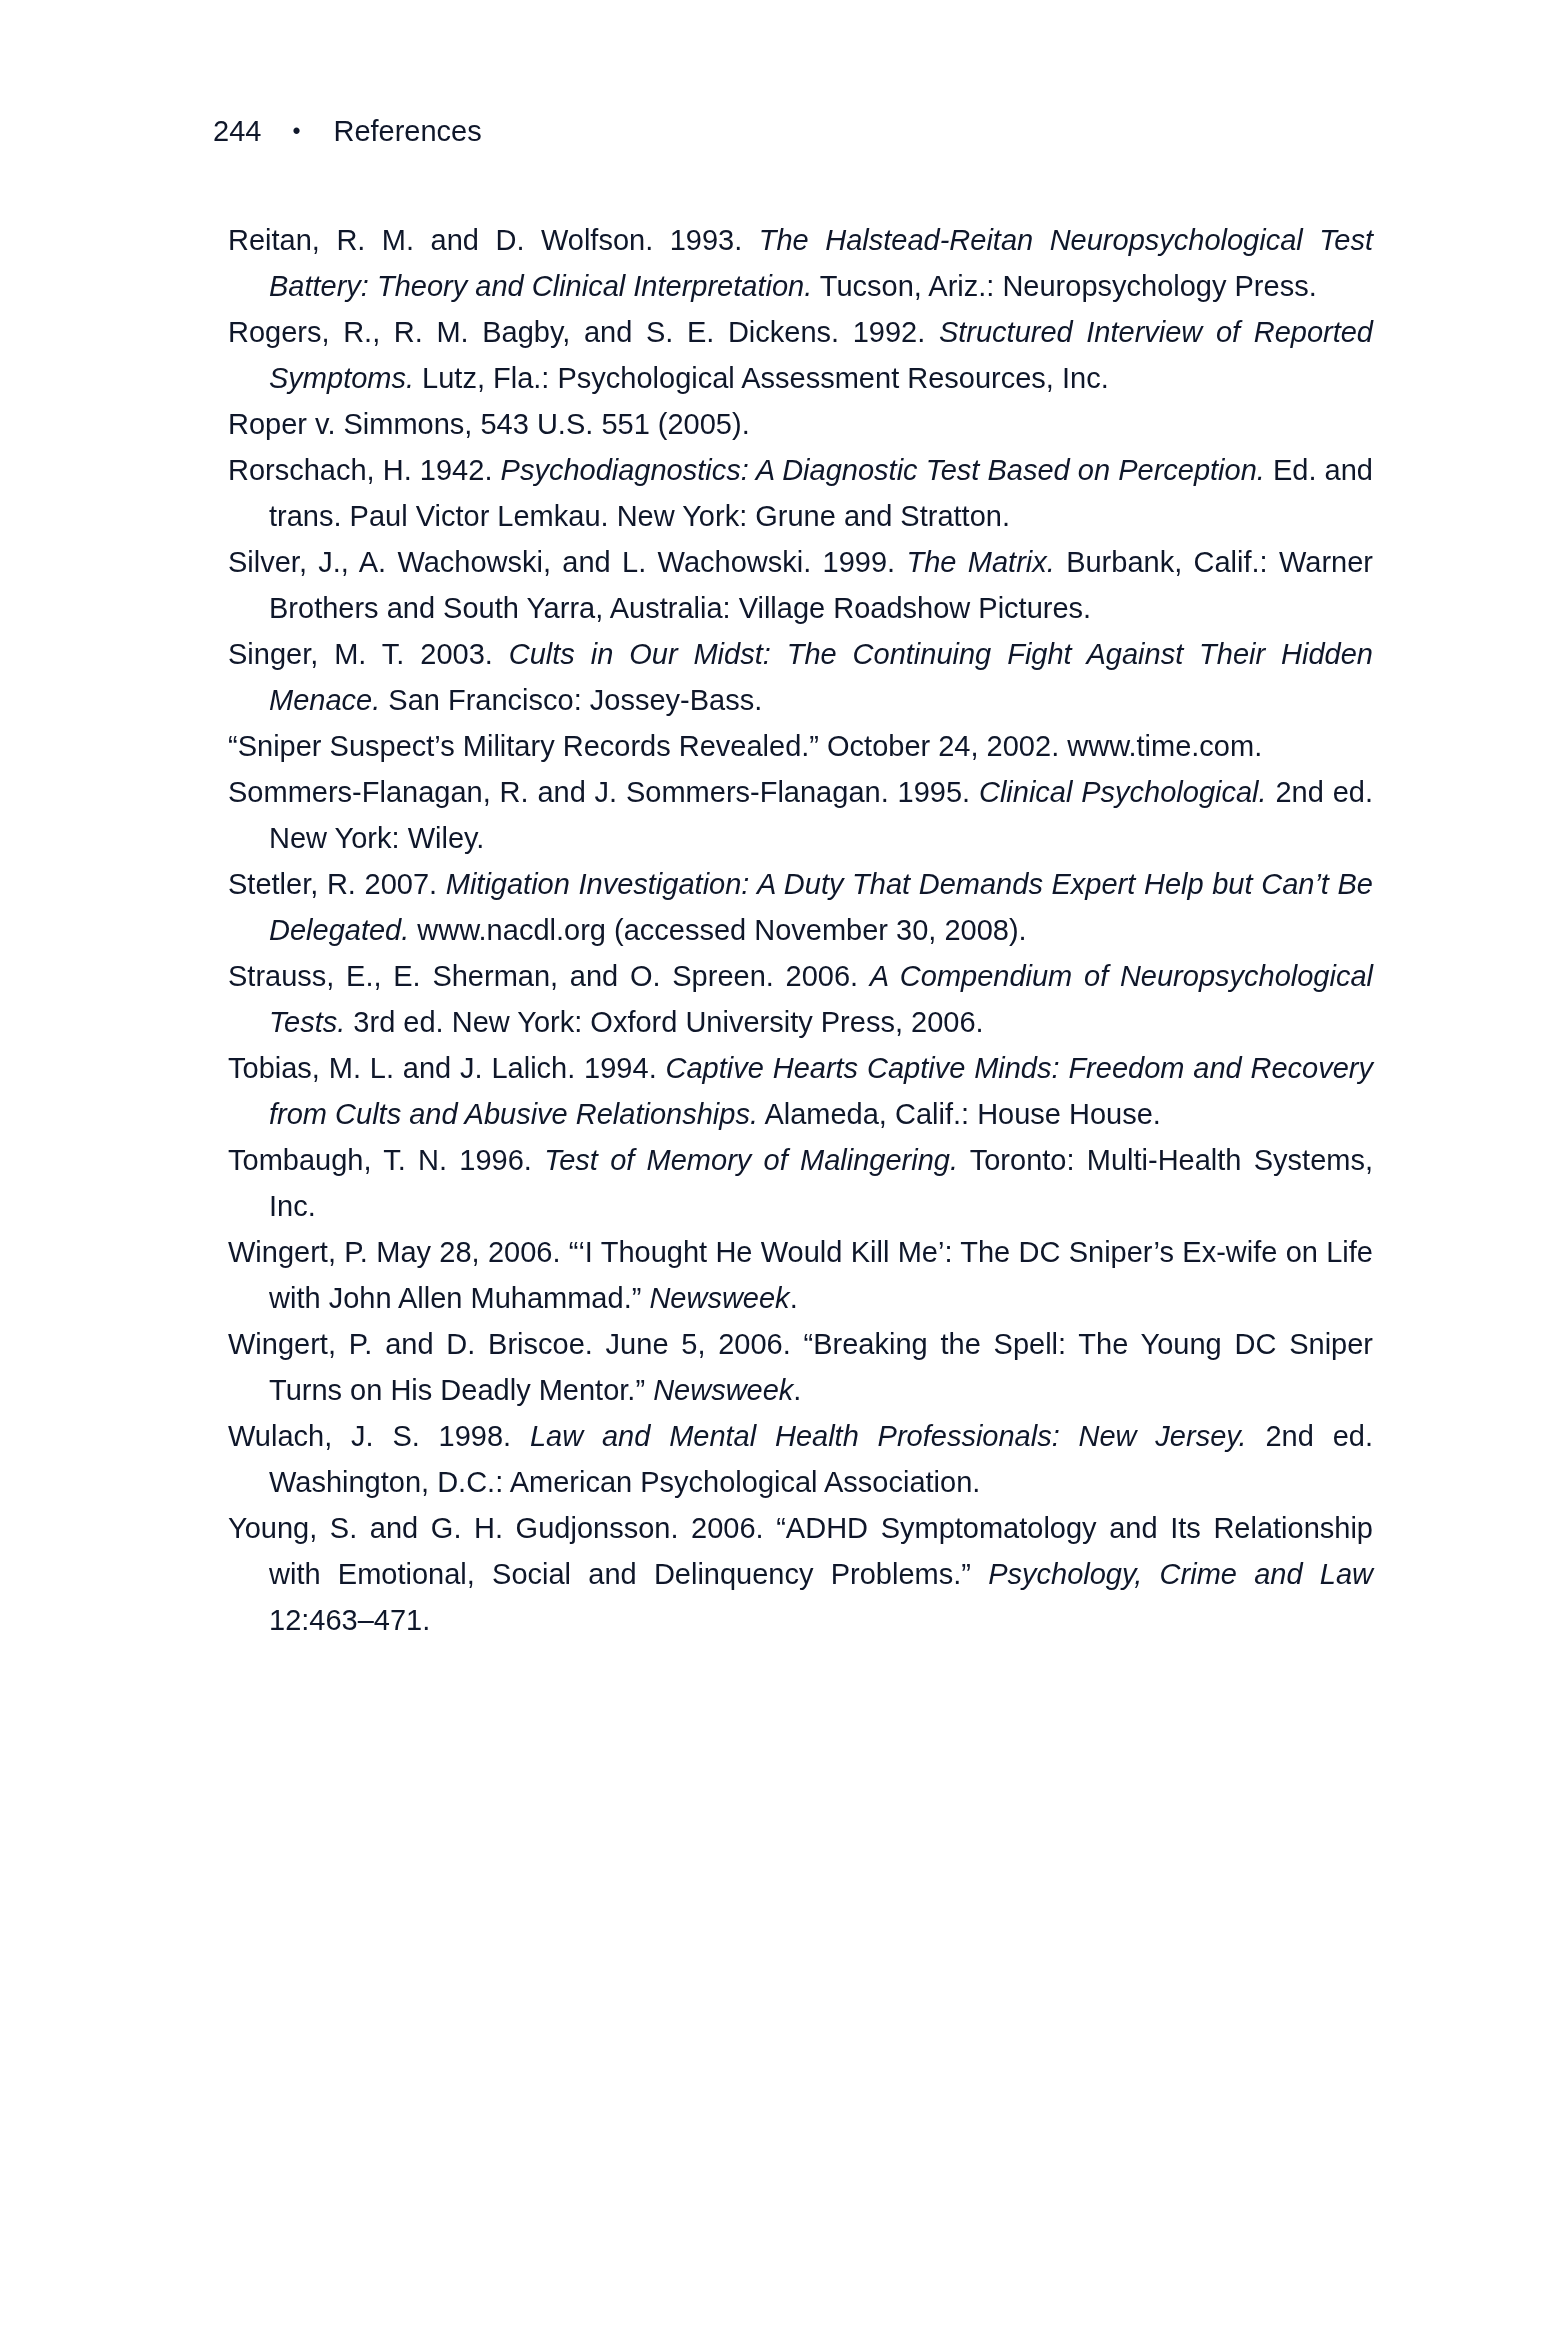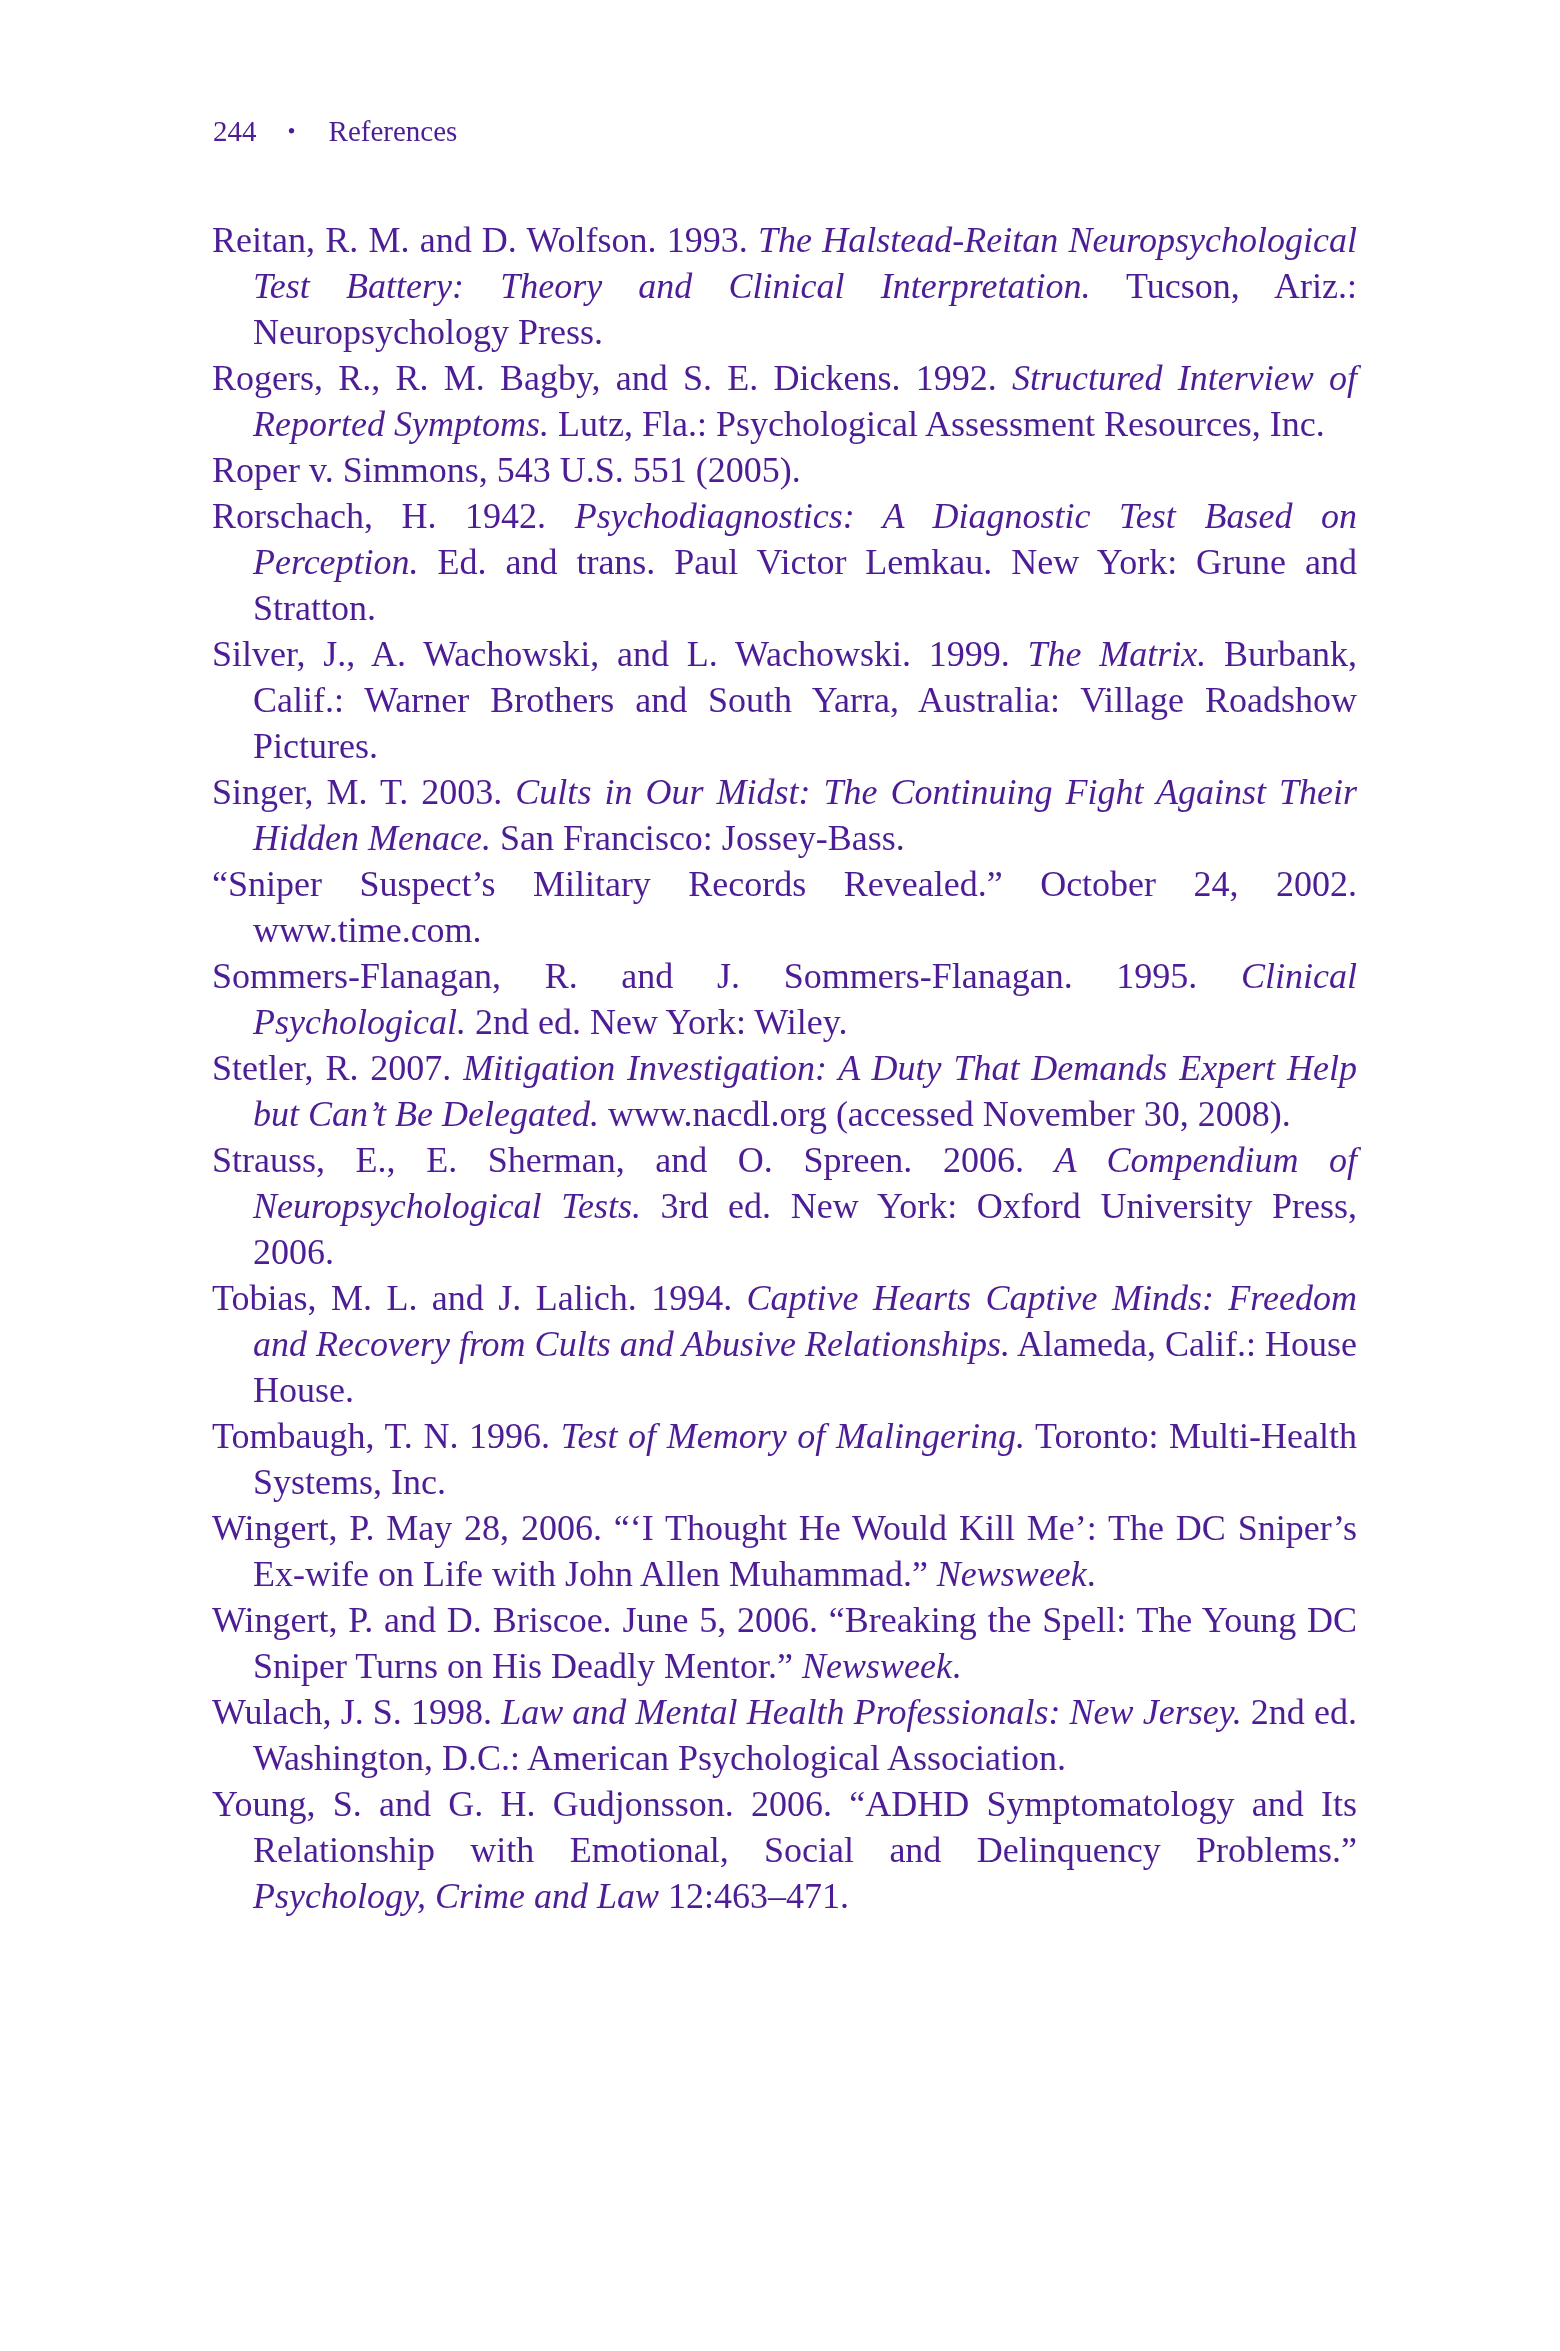--- a/index.html
+++ b/index.html
@@ -5,44 +5,44 @@
   html, body {
     margin: 0;
     padding: 0;
     background: #e8e8e8;
   }
   .page {
     position: relative;
     width: 1560px;
     height: 2351px;
     background: #ffffff;
-    color: #4c1d95;
-    font-family: Liberation Serif, serif;
+    color: #0f172a;
+    font-family: Liberation Sans, sans-serif;
     overflow: hidden;
   }
   .running-head {
     position: absolute;
     left: 213px;
     top: 115px;
     font-size: 29px;
     line-height: 33px;
     white-space: nowrap;
   }
   .running-head .bullet {
     display: inline-block;
     margin: 0 33px 0 31px;
     font-size: 23px;
     vertical-align: 1.9px;
   }
   .refs {
     position: absolute;
-    left: 212px;
+    left: 228px;
     top: 217px;
     width: 1145px;
-    font-size: 36px;
+    font-size: 29px;
     line-height: 46px;
   }
   .ref {
     margin: 0;
     padding-left: 41px;
     text-indent: -41px;
     text-align: justify;
     text-justify: inter-word;
   }
   .it {

